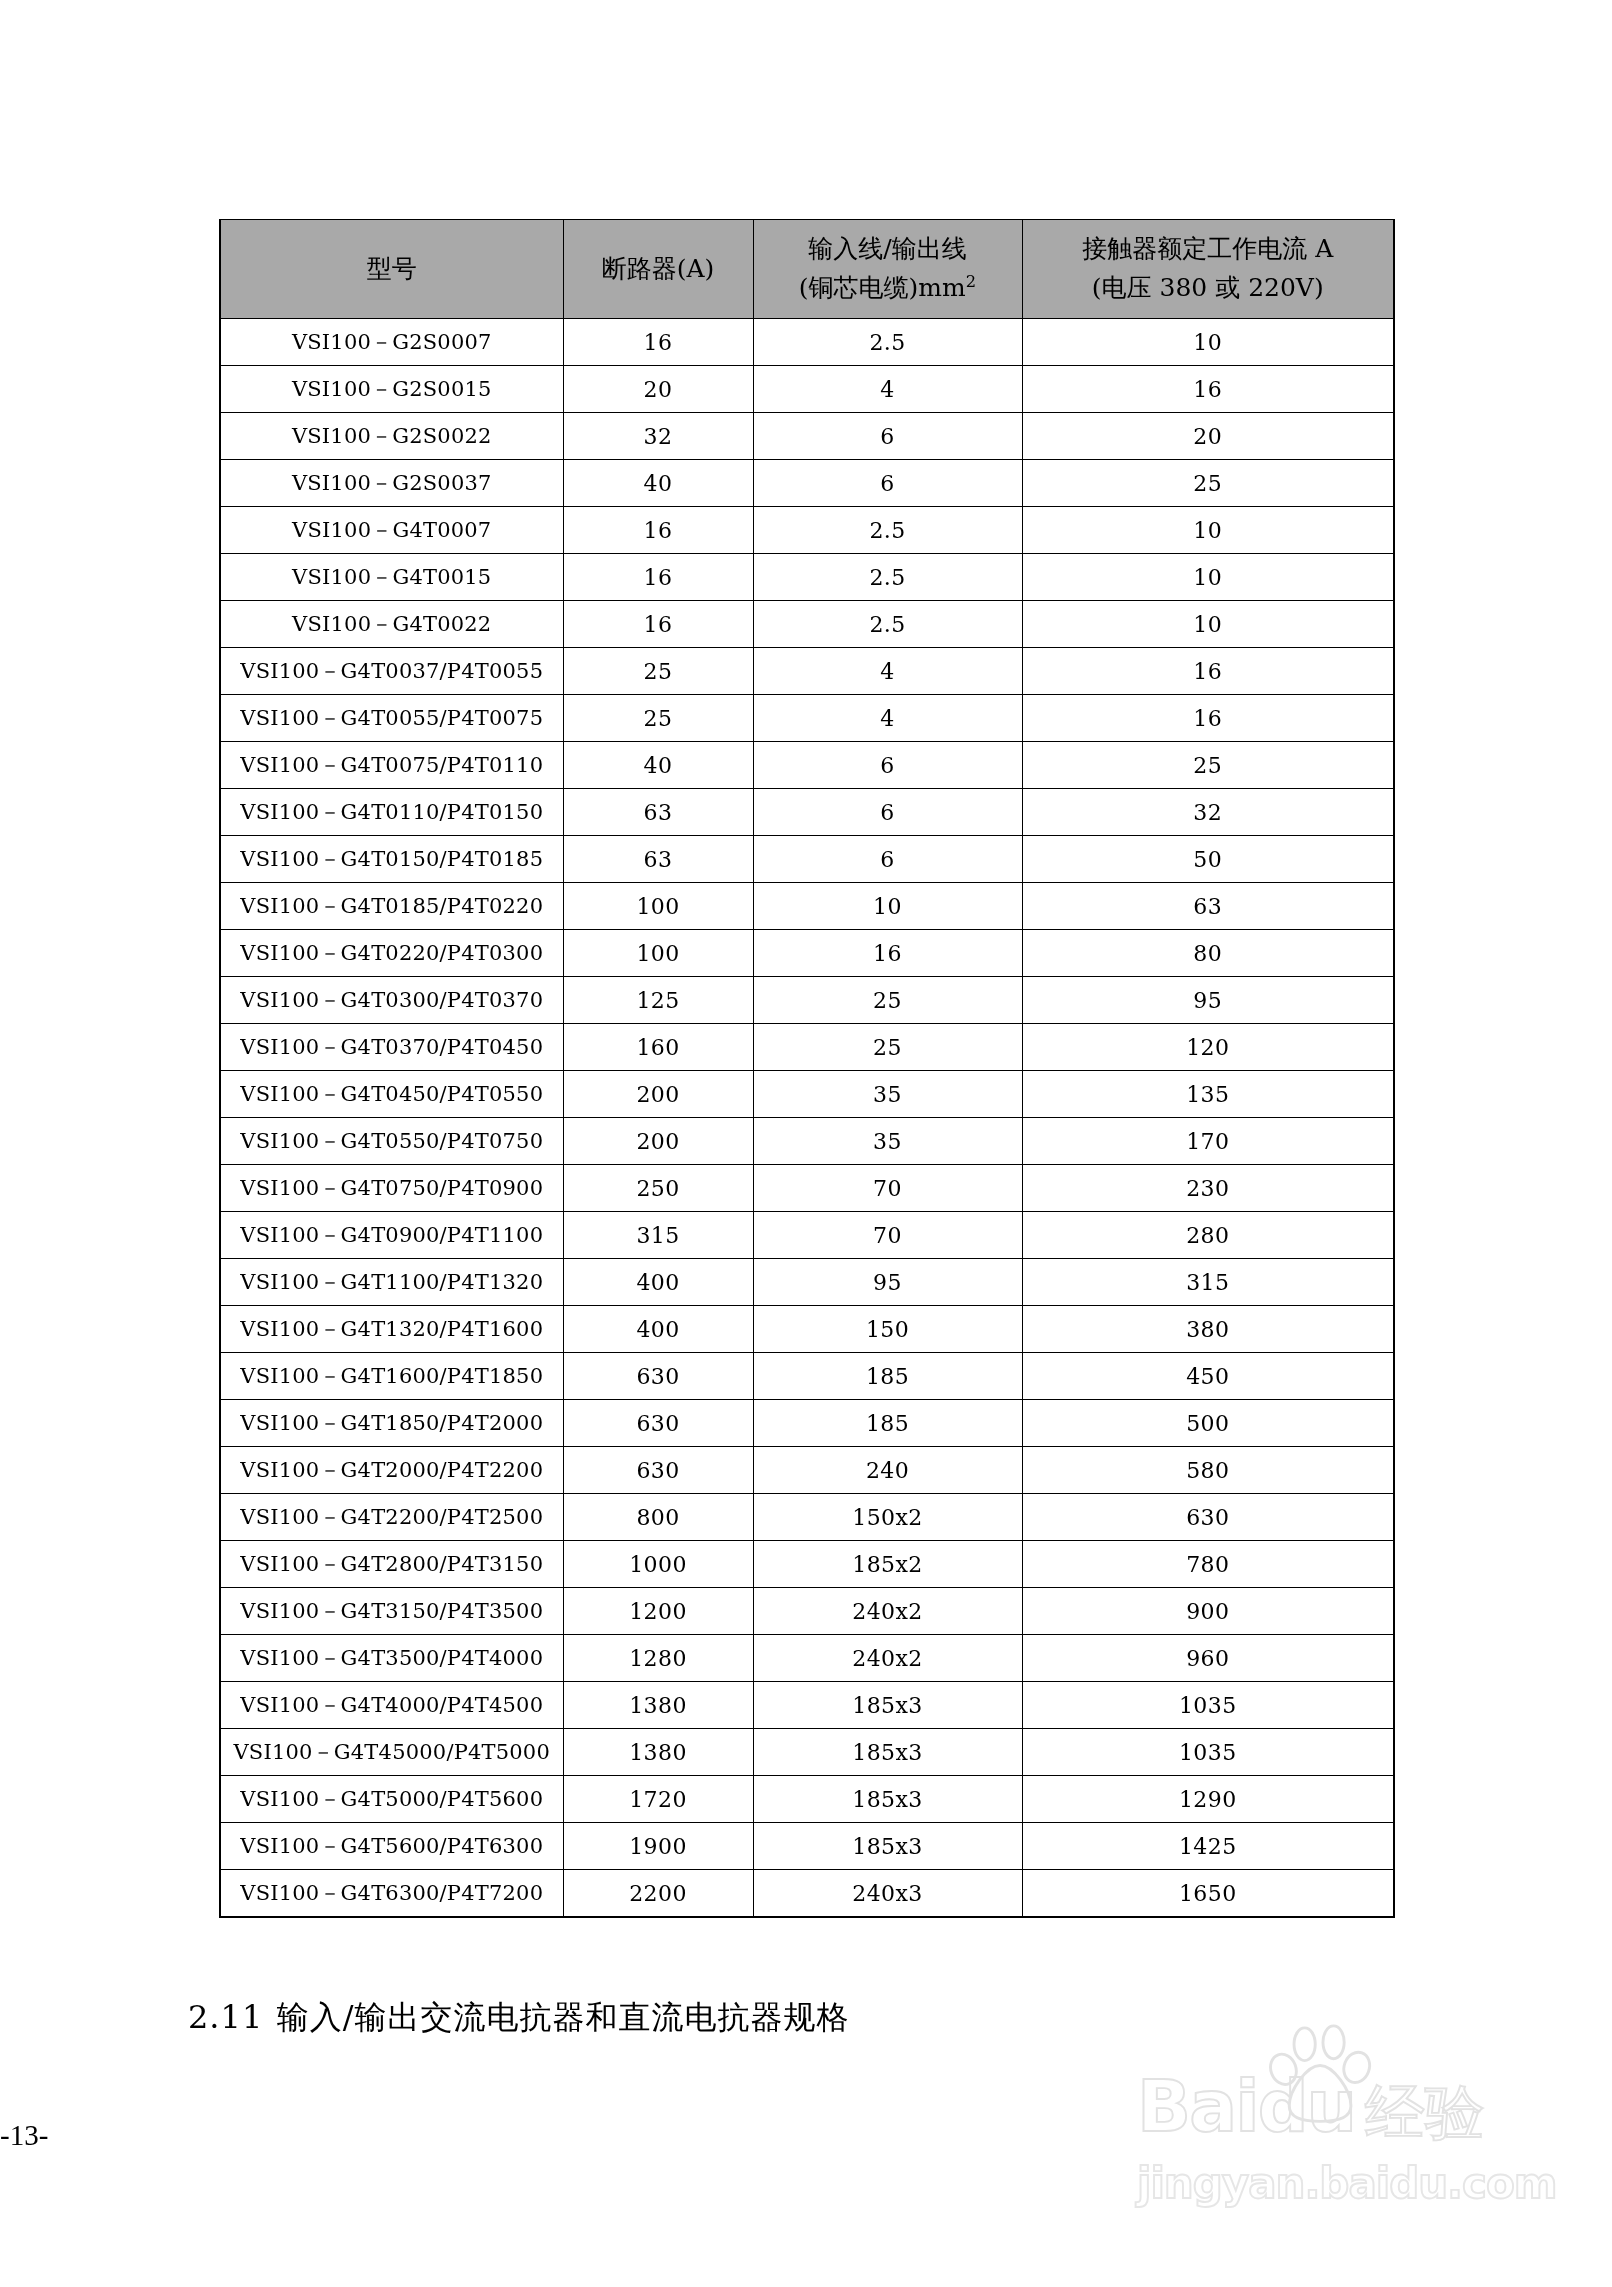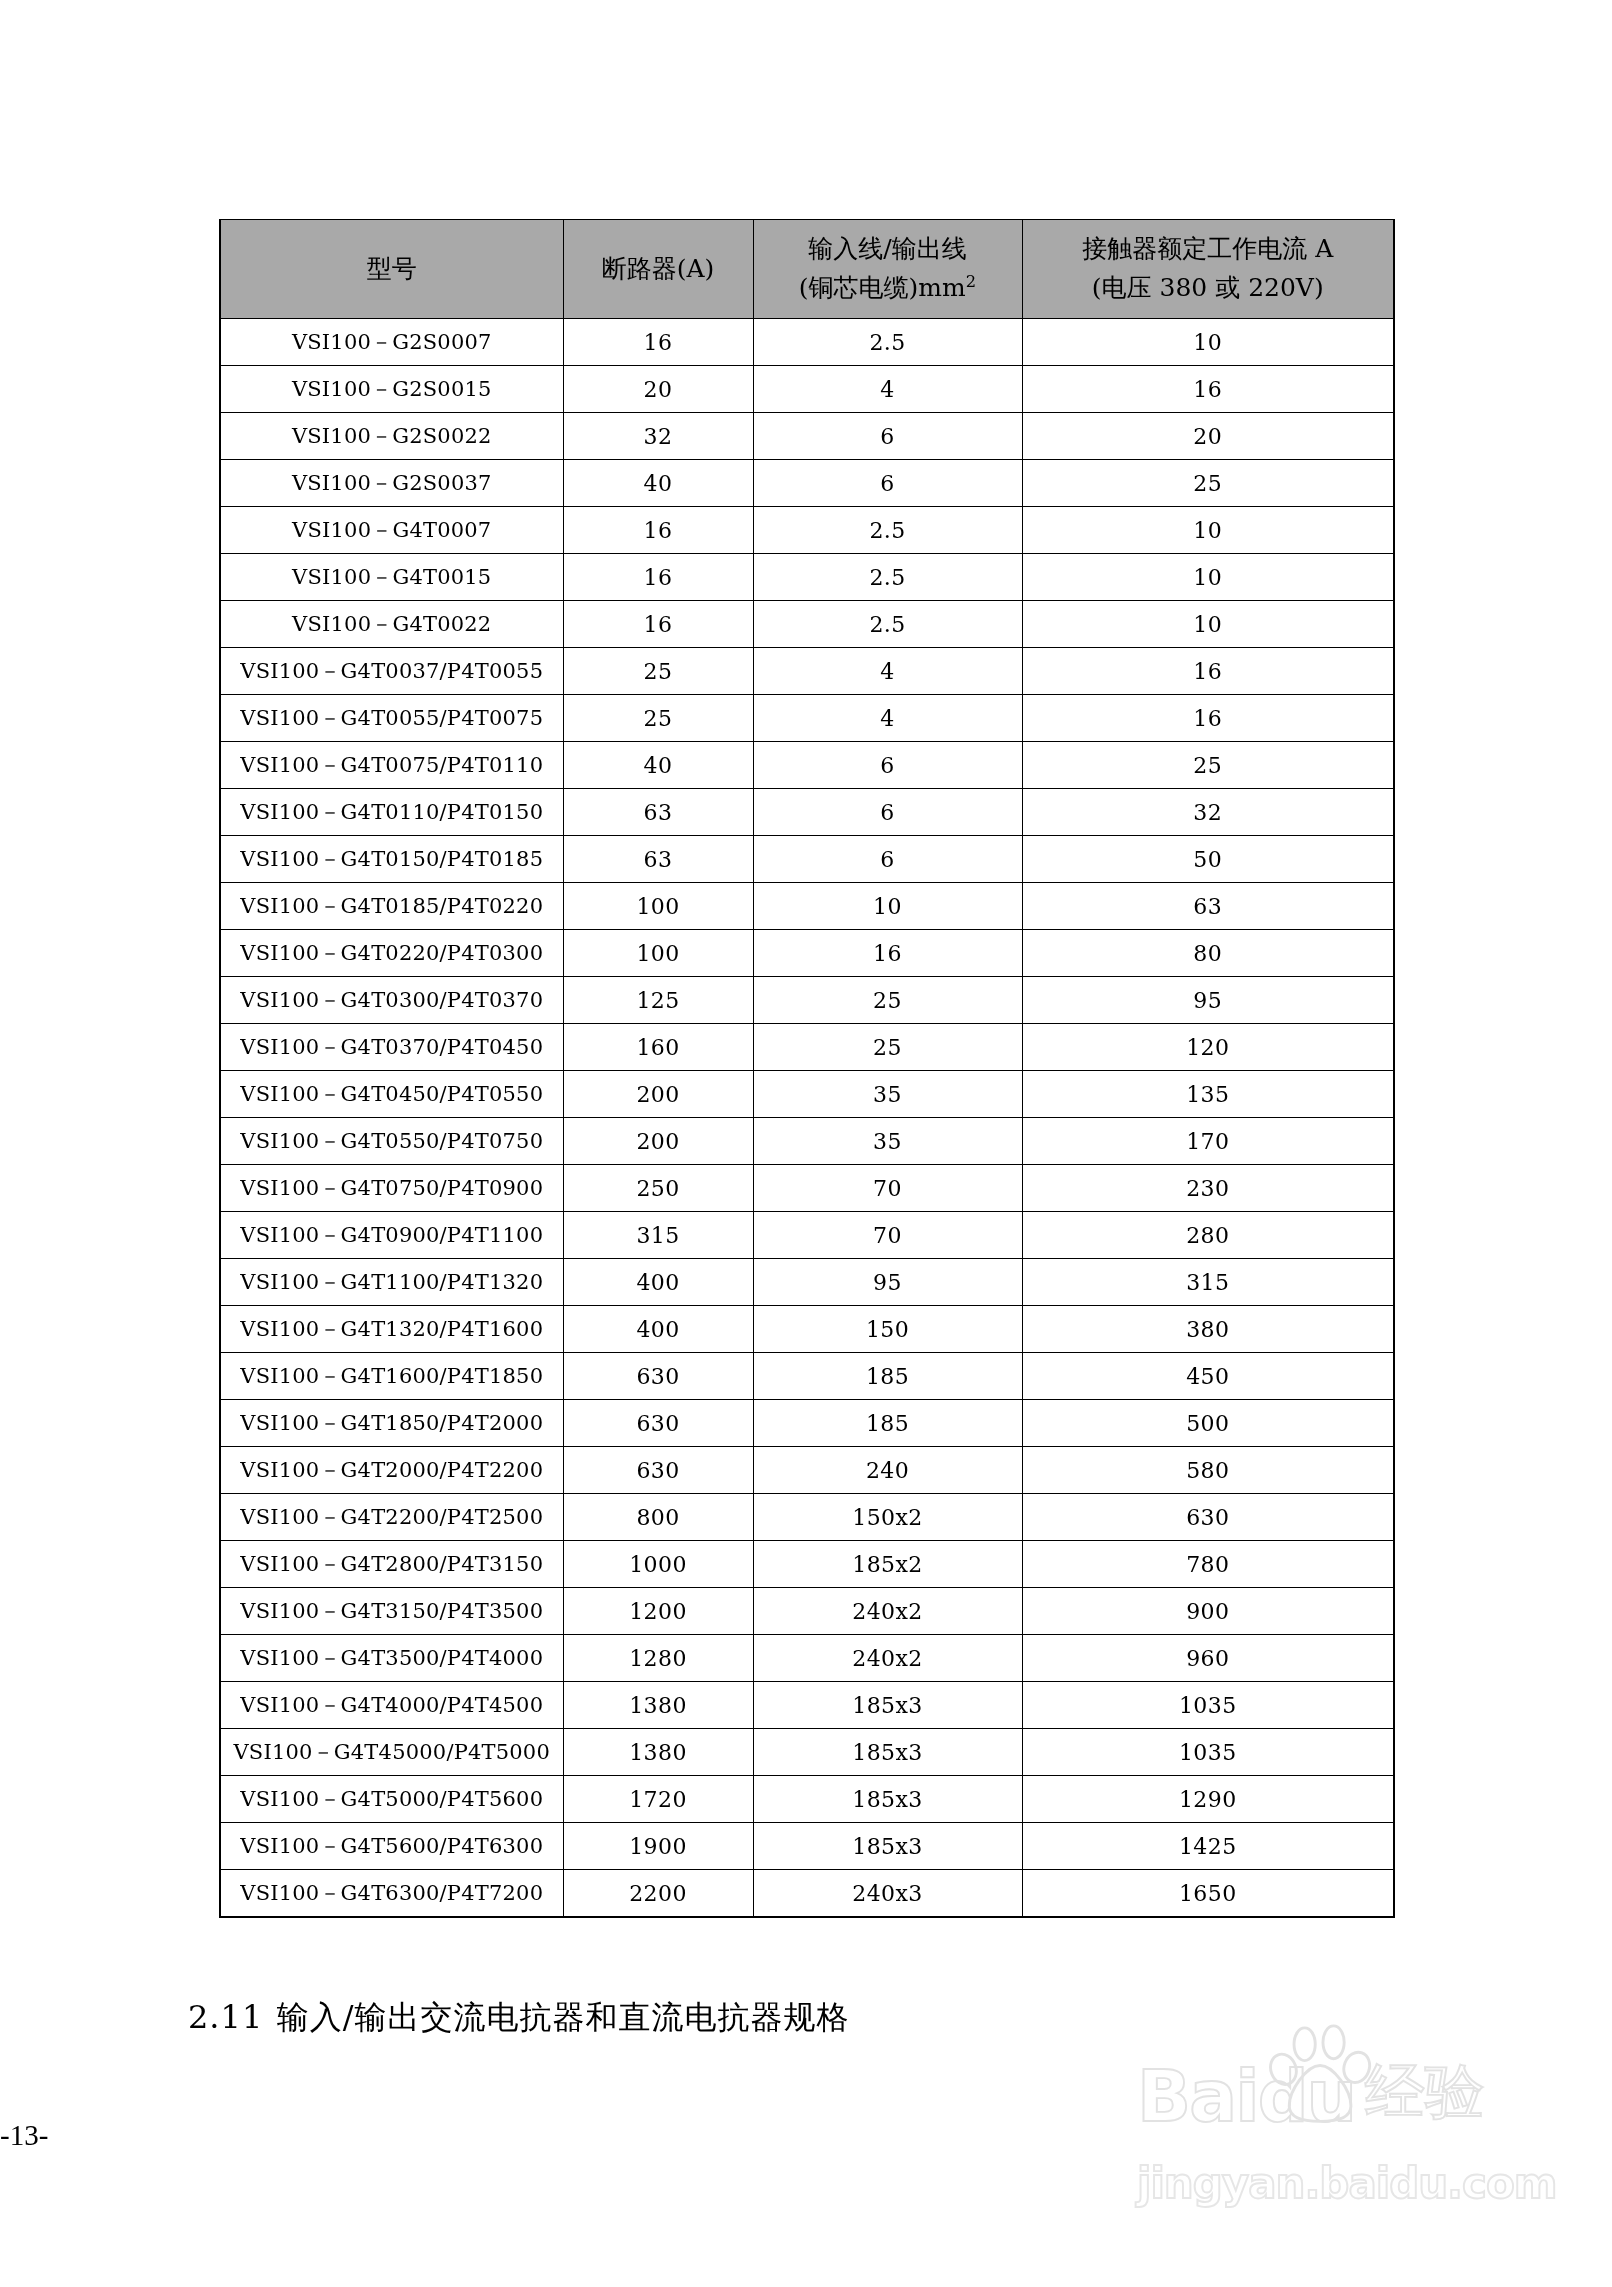--- a/index.html
+++ b/index.html
@@ -110,23 +110,23 @@
     left: 1137px;
     top: 2044px;
     width: 413px;
     height: 192px;
     pointer-events: none;
     user-select: none;
   }
   .watermark .wm-top {
     position: absolute;
     left: 0;
-    top: 17px;
+    top: 27px;
     display: flex;
-    align-items: flex-start;
+    align-items: flex-end;
     gap: 5.8px;
   }
   .watermark .wm-baidu {
     font-size: 71px;
     font-weight: bold;
     font-family: "DejaVu Sans", "Liberation Sans", sans-serif;
     letter-spacing: -1.9px;
     color: transparent;
     -webkit-text-stroke: 1.9px #e2e2e2;
     line-height: 1;

